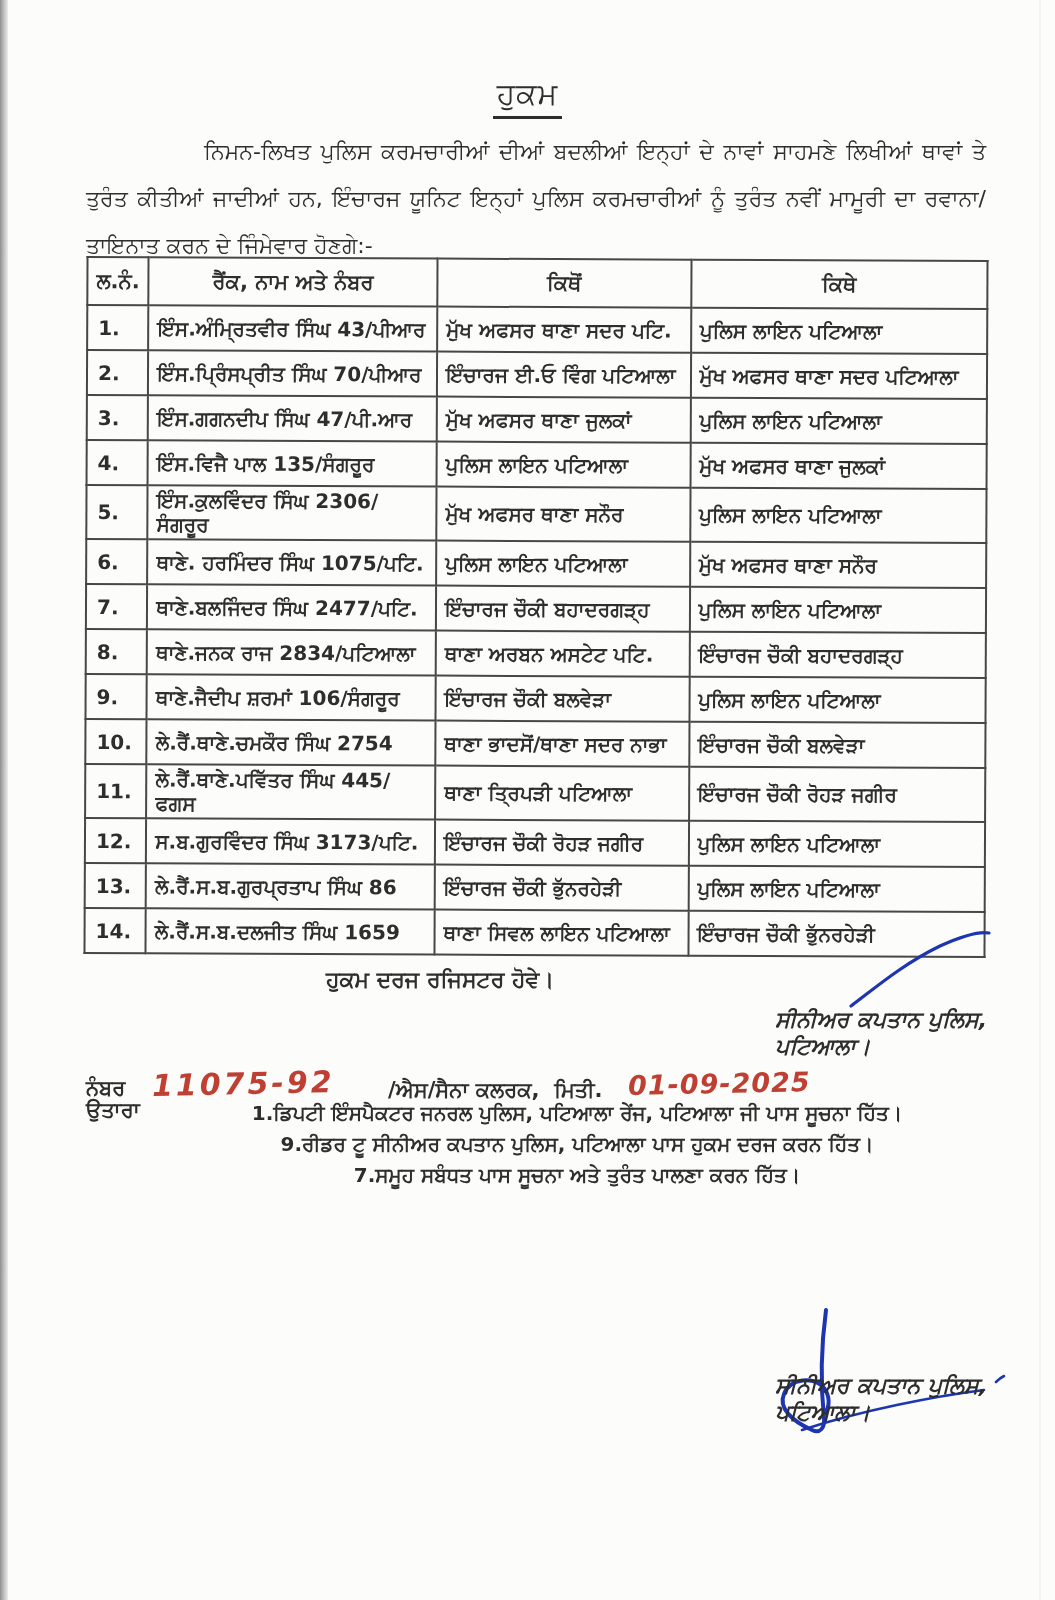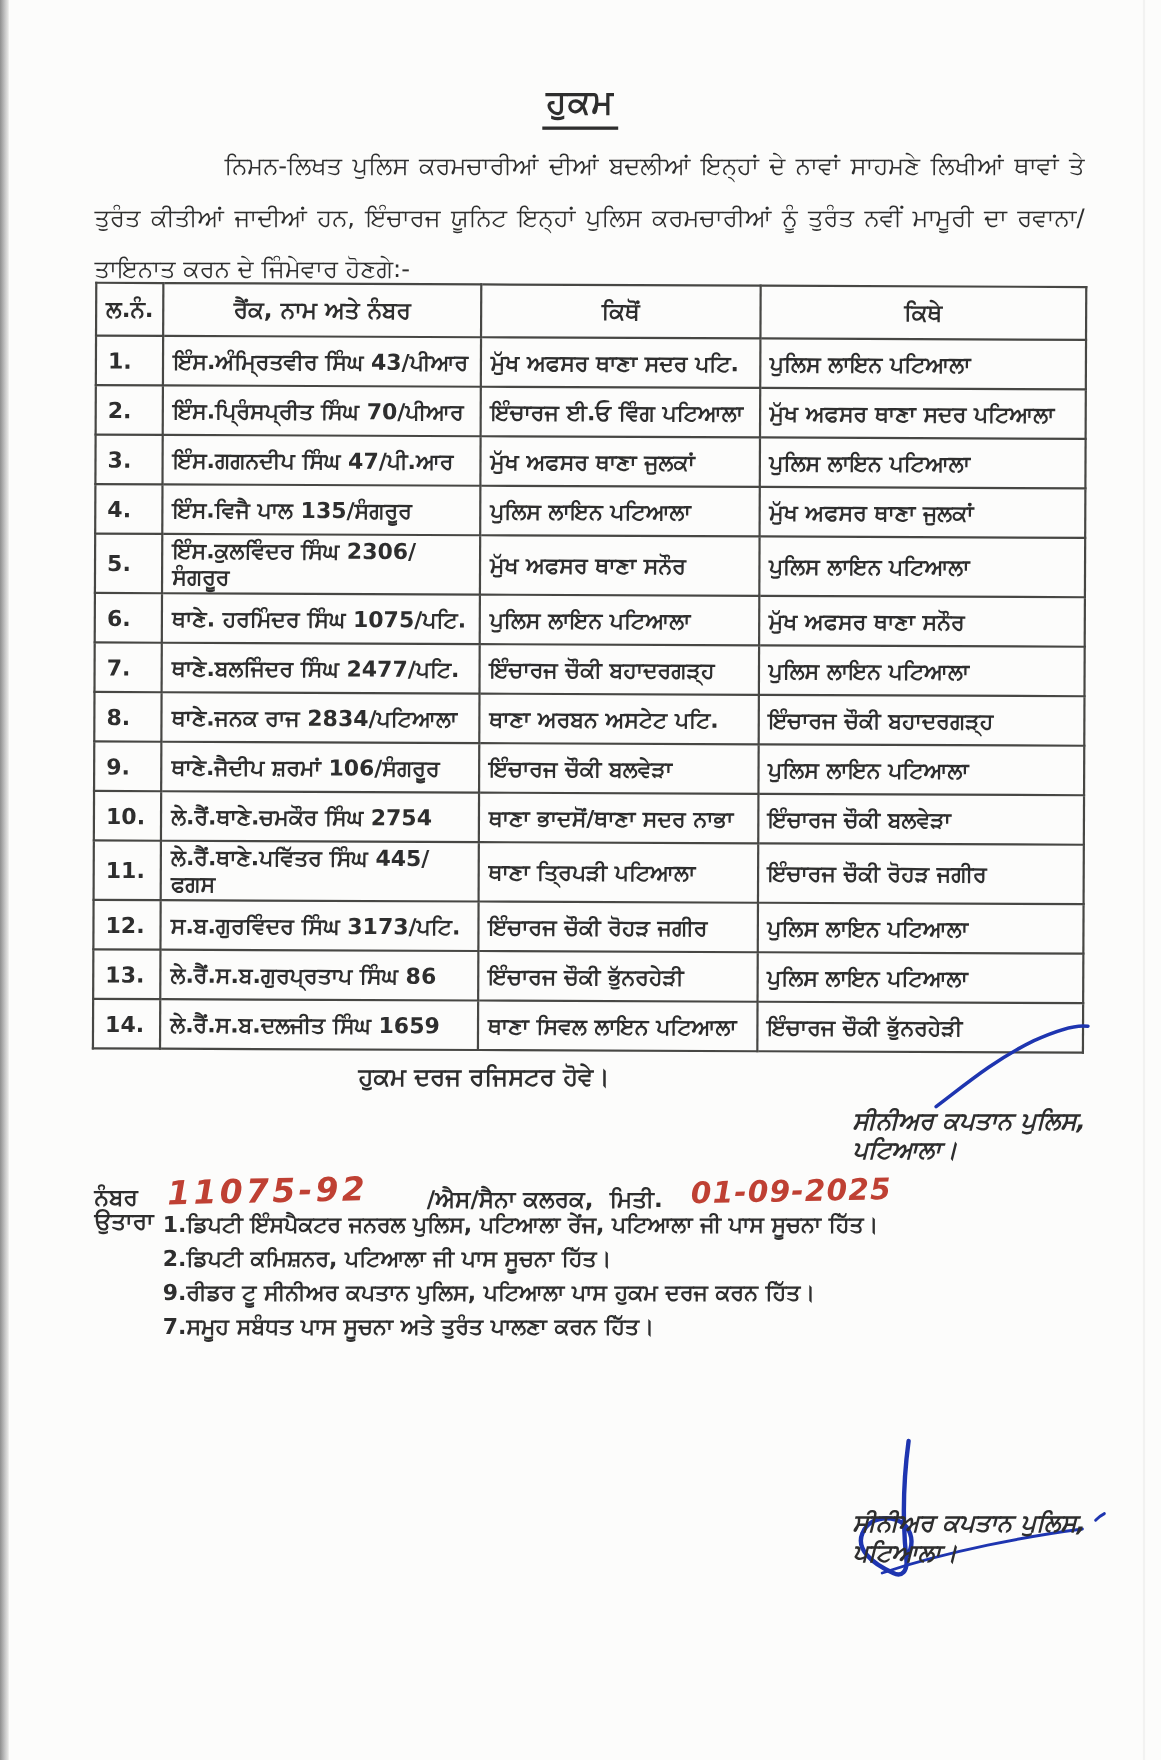--- a/index.html
+++ b/index.html
@@ -12,21 +12,21 @@
   .scan-edge-left{
     position:absolute;left:0;top:0;width:8px;height:1600px;
     background:linear-gradient(to right,#8f8f8f,#c9c9c9 60%,#ececea);
   }
   .scan-edge-right{
     position:absolute;right:14px;top:0;width:2px;height:1600px;
     background:rgba(0,0,0,0.04);
   }
   .doc-title{
     position:absolute;left:0;top:76px;width:1055px;text-align:center;
-    font-size:30px;font-weight:bold;letter-spacing:1px;margin:0;
+    font-size:30px;font-weight:normal;letter-spacing:1px;margin:0;
   }
   .doc-title span{
     display:inline-block;border-bottom:3px solid #2e2e2e;padding:0 4px 4px 4px;
   }
   .intro{
     position:absolute;left:86px;top:128px;width:900px;
     font-size:22px;line-height:47px;font-weight:400;
     text-align:justify;text-indent:118px;margin:0;
   }
   .transfer-table{
@@ -55,21 +55,21 @@
   .clerk-text{left:388px;top:12px;}
   .handwritten-red{
     position:absolute;color:#bf4033;font-size:30px;font-weight:600;
     font-style:italic;letter-spacing:3px;transform:rotate(-1.2deg);
     font-family:"DejaVu Sans","Liberation Sans",sans-serif;
   }
   .hw-number{left:152px;top:0px;}
   .hw-date{left:628px;top:2px;font-size:27px;letter-spacing:1px;}
   .copy-section{position:absolute;left:86px;top:1098px;width:920px;}
   .copy-label{position:absolute;left:0;top:0;font-size:21px;font-weight:600;}
-  .copy-list{margin:0;padding:0 0 0 62px;list-style:none;}
+  .copy-list{margin:0;padding:0 0 0 62px;list-style:none;text-align:center;}
   .copy-list li{font-size:20px;font-weight:600;line-height:31px;margin:0;}
 </style>
 </head>
 <body>
 
 <div class="scan-edge-left"></div>
 <div class="scan-edge-right"></div>
 
 <h1 class="doc-title"><span>ਹੁਕਮ</span></h1>
 
@@ -193,21 +193,20 @@
   <span class="lbl num-label">ਨੰਬਰ</span>
   <span class="handwritten-red hw-number">11075-92</span>
   <span class="lbl clerk-text"><span>/ਐਸ/ਸੈਨਾ ਕਲਰਕ,</span>&nbsp; <span>ਮਿਤੀ.</span></span>
   <span class="handwritten-red hw-date">01-09-2025</span>
 </div>
 
 <div class="copy-section">
   <span class="copy-label">ਉਤਾਰਾ</span>
   <ol class="copy-list">
       <li>1.ਡਿਪਟੀ ਇੰਸਪੈਕਟਰ ਜਨਰਲ ਪੁਲਿਸ, ਪਟਿਆਲਾ ਰੇਂਜ, ਪਟਿਆਲਾ ਜੀ ਪਾਸ ਸੂਚਨਾ ਹਿੱਤ।</li>
-      <li>2.ਡਿਪਟੀ ਕਮਿਸ਼ਨਰ, ਪਟਿਆਲਾ ਜੀ ਪਾਸ ਸੂਚਨਾ ਹਿੱਤ।</li>
       <li>9.ਰੀਡਰ ਟੂ ਸੀਨੀਅਰ ਕਪਤਾਨ ਪੁਲਿਸ, ਪਟਿਆਲਾ ਪਾਸ ਹੁਕਮ ਦਰਜ ਕਰਨ ਹਿੱਤ।</li>
       <li>7.ਸਮੂਹ ਸਬੰਧਤ ਪਾਸ ਸੂਚਨਾ ਅਤੇ ਤੁਰੰਤ ਪਾਲਣਾ ਕਰਨ ਹਿੱਤ।</li>
     </ol>
 </div>
 
 <svg class="sig-stroke bottom" width="250" height="160" viewBox="0 0 250 160">
   <path d="M64 20 C 60 50, 58 90, 62 128 C 63 138, 58 144, 50 140 C 30 131, 16 118, 22 104 C 28 88, 52 86, 62 98 C 68 106, 68 116, 63 124" stroke="#1e35b0" stroke-width="4" fill="none" stroke-linecap="round"></path>
   <path d="M40 140 C 100 120, 175 106, 222 100" stroke="#1e35b0" stroke-width="2.6" fill="none" stroke-linecap="round"></path>
   <path d="M234 92 C 237 89, 240 87, 242 86" stroke="#1e35b0" stroke-width="2.6" fill="none" stroke-linecap="round"></path>
 </svg>

